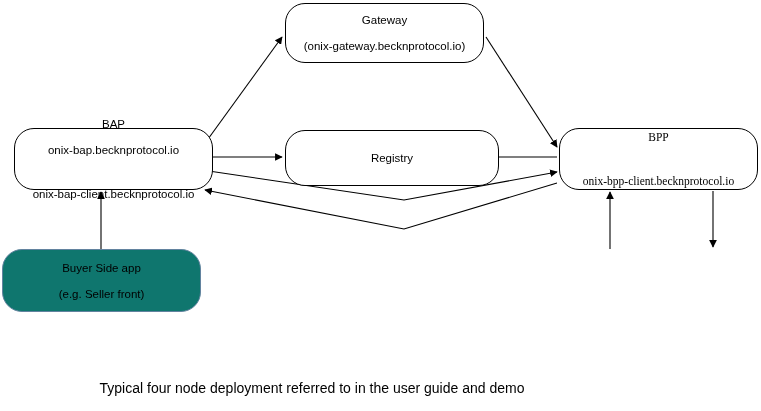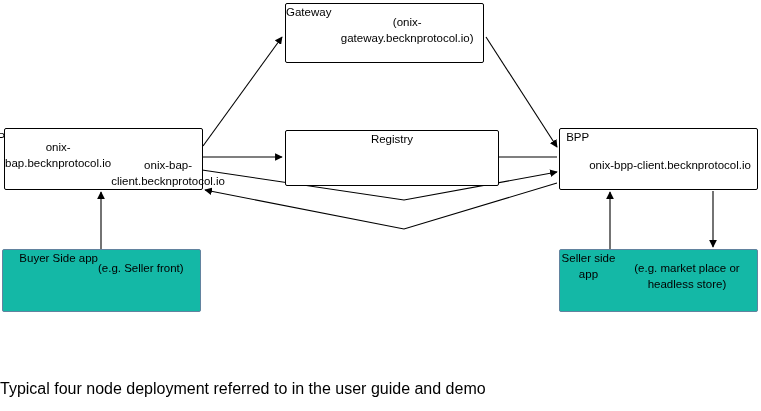--- a/index.html
+++ b/index.html
@@ -15,58 +15,59 @@
     position: relative;
     width: 761px;
     height: 411px;
     background: #ffffff;
     overflow: hidden;
   }
   .node {
     position: absolute;
     box-sizing: border-box;
     border: 1px solid #000000;
-    border-radius: 2px;
+    border-radius: 20px;
     background: #ffffff;
     display: flex;
-    flex-direction: row;
+    flex-direction: column;
+    align-items: center;
     justify-content: center;
     text-align: center;
     font-size: 11.5px;
     line-height: 16px;
     z-index: 3;
   }
   .node .line1 { font-size: 11.5px; }
   .node .line2 { font-size: 11.5px; margin-top: 10px; }
   .node .line3 { font-size: 11.5px; margin-top: 28px; }
   .node.app {
-    background: #14b8a6;
+    background: #0f766e;
     border: 1px solid #62839f;
   }
   #gateway  { left: 285px; top: 3px;   width: 199px; height: 60px; }
-  #bap      { left: 4px;   top: 128px; width: 199px; height: 62px; }
+  #bap      { left: 14px;   top: 128px; width: 199px; height: 62px; }
   #registry { left: 285px; top: 130px; width: 214px; height: 56px; }
-  #bpp      { left: 559px; top: 128px; width: 199px; height: 62px; }
+  #bpp      { left: 559px; top: 128px; width: 199px; height: 62px; font-family: Liberation Serif, serif; }
   #buyerapp { left: 2px;   top: 249px; width: 199px; height: 63px; }
   #sellerapp{ left: 559px; top: 249px; width: 199px; height: 63px; }
 
   #edges {
     position: absolute;
     left: 0; top: 0;
     width: 761px;
     height: 411px;
     z-index: 1;
   }
   #caption {
     position: absolute;
     left: 0;
     top: 380px;
     width: 624px;
-    text-align: left;
-    font-size: 16px;
+    text-align: center;
+    font-size: 14px;
     color: #000000;
     z-index: 2;
   }
 </style>
 </head>
 <body>
 
 <div id="canvas">
 
   <svg id="edges" viewBox="0 0 761 411" width="761" height="411" xmlns="http://www.w3.org/2000/svg">
@@ -113,20 +114,16 @@
   <div class="node" id="bpp">
     <div class="line1">BPP</div>
     <div class="line3">onix-bpp-client.becknprotocol.io</div>
   </div>
 
   <div class="node app" id="buyerapp">
     <div class="line1">Buyer Side app</div>
     <div class="line2">(e.g. Seller front)</div>
   </div>
 
-  <div class="node app" id="sellerapp">
-    <div class="line1">Seller side app</div>
-    <div class="line2">(e.g. market place or headless store)</div>
-  </div>
 
   <div id="caption">Typical four node deployment referred to in the user guide and demo</div>
 
 </div>
 
 </body></html>

